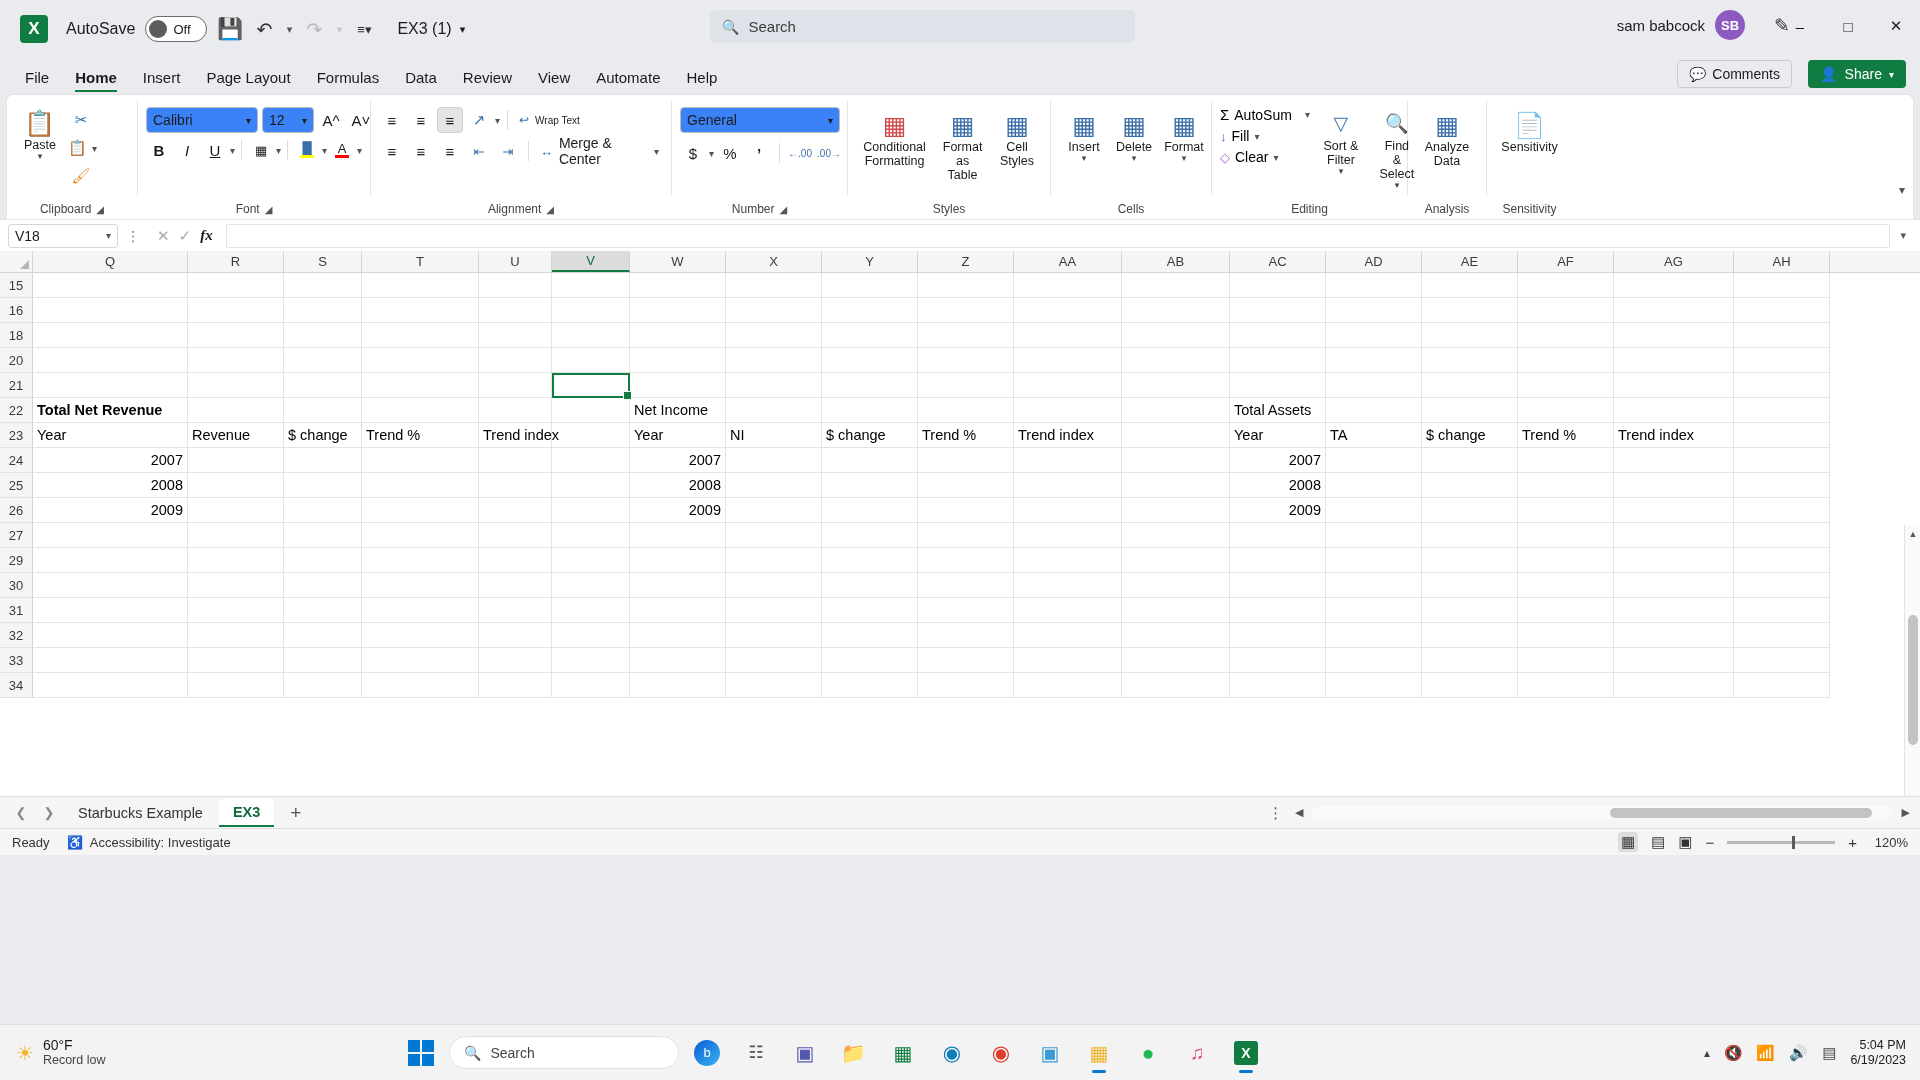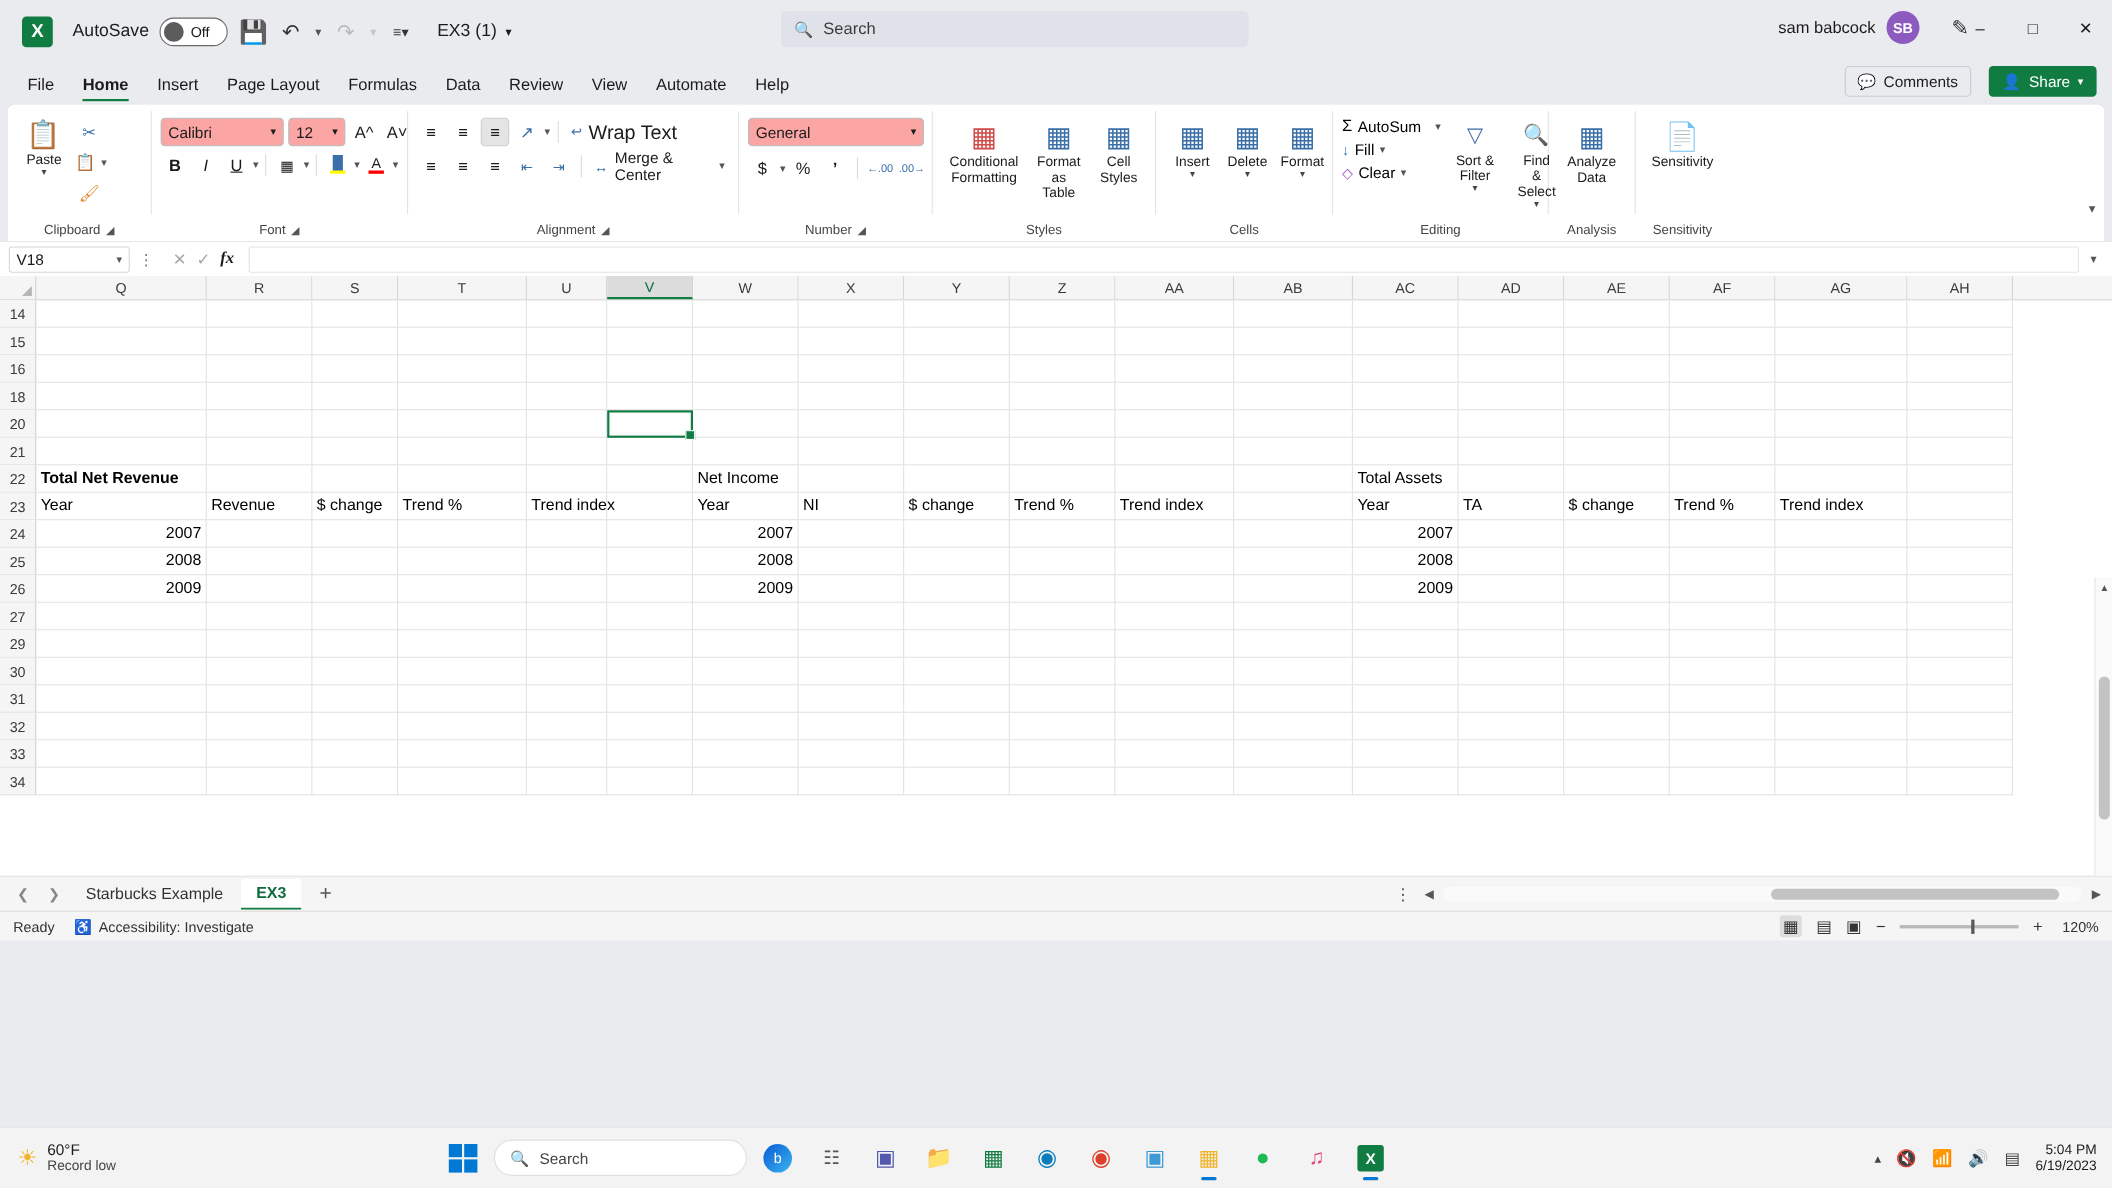--- a/index.html
+++ b/index.html
@@ -120,21 +120,21 @@
     min-width: 26px; height: 26px; border-radius: 4px;
     font-size: 15px; color: #1b1b1b;
   }
   .smbtn.active { background: #e4e4e4; border: 1px solid #cfcfcf; }
   .row { display: flex; align-items: center; gap: 1px; }
   .vsep { width: 1px; height: 20px; background: #dcdcdc; margin: 0 4px; }
 
   .combo {
     border: 1px solid #b9bcc0; border-radius: 4px; height: 26px;
     display: flex; align-items: center; padding: 0 6px;
-    font-size: 14px; color: #1b1b1b; background: #fca5a5;
+    font-size: 14px; color: #1b1b1b; background: #3b82f6;
     justify-content: space-between;
   }
 
   
   .formula-row {
     height: 32px; background: #fff; display: flex; align-items: center;
     padding: 0 8px; gap: 4px; border-top: 1px solid #e6e6e6;
   }
   .namebox {
     width: 110px; height: 24px; border: 1px solid #d6d6d6; border-radius: 3px;
@@ -433,21 +433,21 @@
           <div class="smbtn active">
               <span>≡</span>
             </div>
           <div class="smbtn">
               <span style="color:#3b6fa8">↗</span>
             </div>
           <span style="font-size:10px;color:#555">▾</span>
           <div class="vsep"></div>
           <div class="smbtn" style="min-width:auto;gap:6px;padding:0 4px">
             <span style="color:#3b6fa8;font-size:12px">↩</span>
-            <span style="font-size:18px">Wrap Text</span>
+            <span style="font-size:10px">Wrap Text</span>
           </div>
         </div>
         <div class="row" style="gap:3px">
           <div class="smbtn">
               <span>≡</span>
             </div>
           <div class="smbtn">
               <span>≡</span>
             </div>
           <div class="smbtn">
@@ -636,41 +636,20 @@
         <div class="ch" style="width: 108px; min-width: 108px;">AB</div>
         <div class="ch" style="width: 96px; min-width: 96px;">AC</div>
         <div class="ch" style="width: 96px; min-width: 96px;">AD</div>
         <div class="ch" style="width: 96px; min-width: 96px;">AE</div>
         <div class="ch" style="width: 96px; min-width: 96px;">AF</div>
         <div class="ch" style="width: 120px; min-width: 120px;">AG</div>
         <div class="ch" style="width: 96px; min-width: 96px;">AH</div>
       </div>
     <div id="rows">
         <div class="gridrow">
-          <div class="rh">14</div>
-          <div class="cell" style="width: 155px; min-width: 155px;"></div>
-          <div class="cell" style="width: 96px; min-width: 96px;"></div>
-          <div class="cell" style="width: 78px; min-width: 78px;"></div>
-          <div class="cell" style="width: 117px; min-width: 117px;"></div>
-          <div class="cell" style="width: 73px; min-width: 73px;"></div>
-          <div class="cell" style="width: 78px; min-width: 78px;"></div>
-          <div class="cell" style="width: 96px; min-width: 96px;"></div>
-          <div class="cell" style="width: 96px; min-width: 96px;"></div>
-          <div class="cell" style="width: 96px; min-width: 96px;"></div>
-          <div class="cell" style="width: 96px; min-width: 96px;"></div>
-          <div class="cell" style="width: 108px; min-width: 108px;"></div>
-          <div class="cell" style="width: 108px; min-width: 108px;"></div>
-          <div class="cell" style="width: 96px; min-width: 96px;"></div>
-          <div class="cell" style="width: 96px; min-width: 96px;"></div>
-          <div class="cell" style="width: 96px; min-width: 96px;"></div>
-          <div class="cell" style="width: 96px; min-width: 96px;"></div>
-          <div class="cell" style="width: 120px; min-width: 120px;"></div>
-          <div class="cell" style="width: 96px; min-width: 96px;"></div>
-        </div>
-        <div class="gridrow">
           <div class="rh">15</div>
           <div class="cell" style="width: 155px; min-width: 155px;"></div>
           <div class="cell" style="width: 96px; min-width: 96px;"></div>
           <div class="cell" style="width: 78px; min-width: 78px;"></div>
           <div class="cell" style="width: 117px; min-width: 117px;"></div>
           <div class="cell" style="width: 73px; min-width: 73px;"></div>
           <div class="cell" style="width: 78px; min-width: 78px;"></div>
           <div class="cell" style="width: 96px; min-width: 96px;"></div>
           <div class="cell" style="width: 96px; min-width: 96px;"></div>
           <div class="cell" style="width: 96px; min-width: 96px;"></div>

